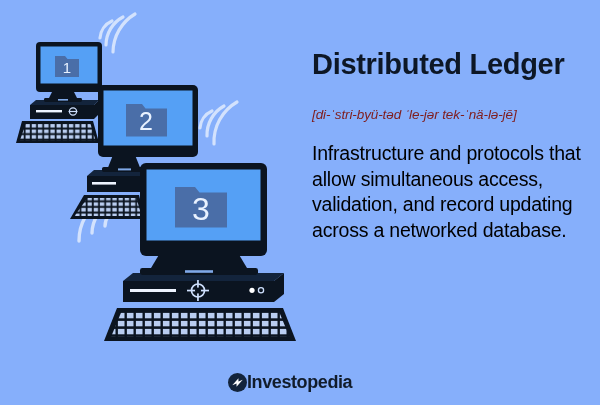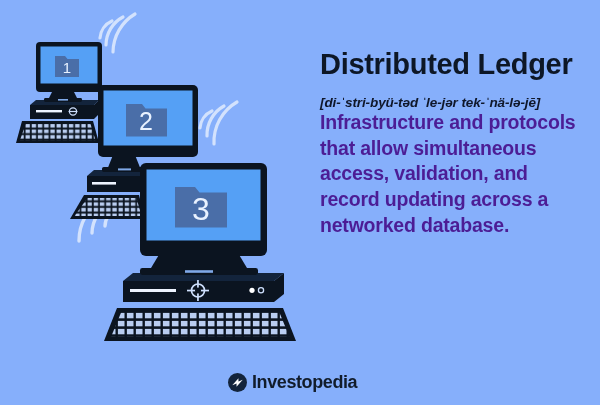--- a/index.html
+++ b/index.html
@@ -12,52 +12,53 @@
   }
   #canvas {
     position:absolute; left:0; top:0;
     width:600px; height:405px;
     background:#86affb;
   }
 
   
   .text-col {
     position:absolute;
-    left:320px; top:48px;
+    left:312px; top:48px;
     width:272px;
   }
   .title {
     font-size:29px;
     line-height:1.16;
     font-weight:700;
     color:#0d1726;
     letter-spacing:-0.3px;
   }
   .pron {
-    margin-top:13px;
+    margin-top:25px;
     font-size:13.5px;
     font-style:italic;
-    font-weight:700;
-    color:#0f172a;
+    font-weight:400;
+    color:#7f1d1d;
     letter-spacing:-0.1px;
     white-space:nowrap;
   }
   .body-text {
+    margin-top:19px;
     font-size:19.5px;
     line-height:1.33;
-    font-weight:700;
-    color:#4c1d95;
+    font-weight:400;
+    color:#000000;
     letter-spacing:-0.2px;
   }
 
   
   .logo {
     position:absolute;
     left:228px; top:372px;
-    display:flex; align-items:center; gap:5px;
+    display:flex; align-items:center; 
   }
   .logo-mark { width:19px; height:19px; display:block; }
   .logo-word {
     font-size:18px;
     font-weight:600;
     color:#111c2b;
     letter-spacing:-0.4px;
   }
 
   

